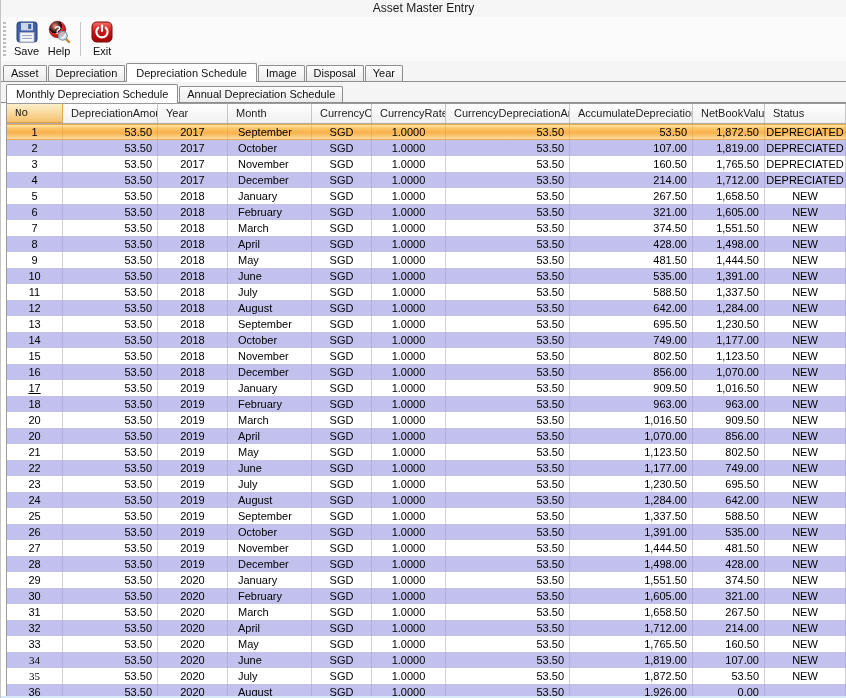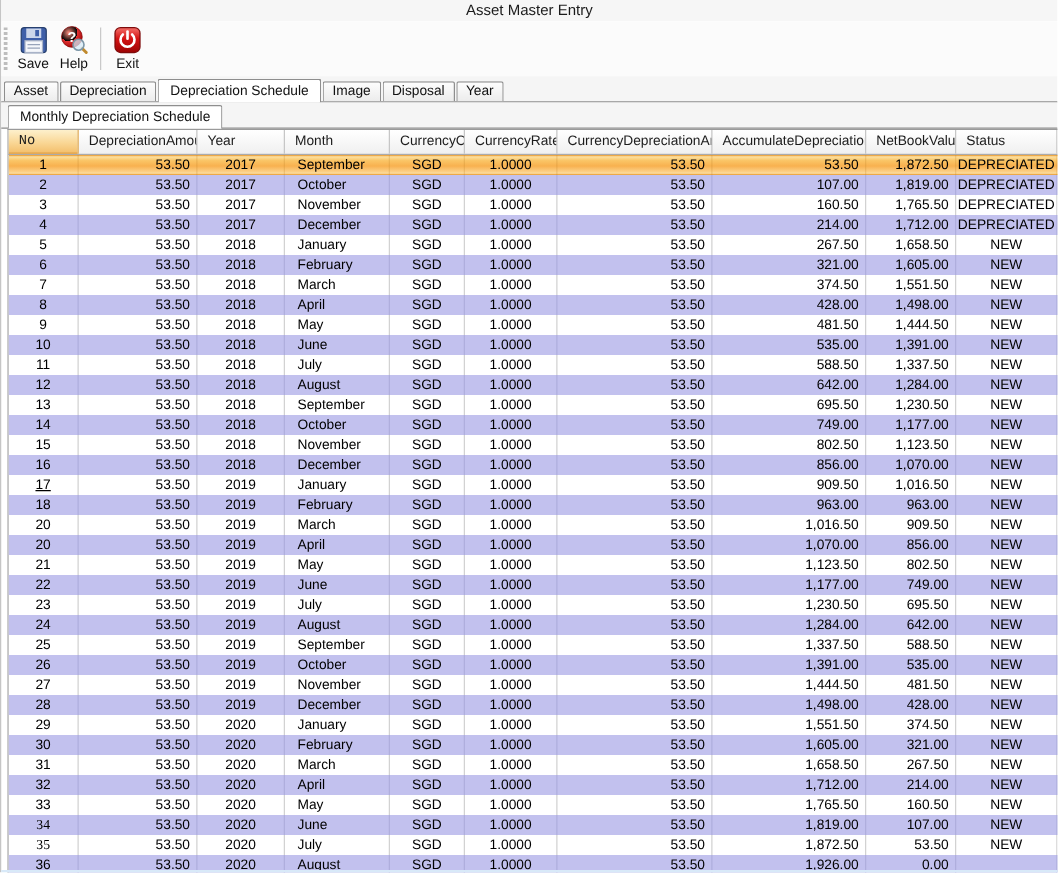--- a/index.html
+++ b/index.html
@@ -134,20 +134,21 @@
     <div class="tab">Asset</div>
     <div class="tab">Depreciation</div>
     <div class="tab active">Depreciation Schedule</div>
     <div class="tab">Image</div>
     <div class="tab">Disposal</div>
     <div class="tab">Year</div>
   </div>
 
   <div class="tabrow sub">
     <div class="tab active">Monthly Depreciation Schedule</div>
+    <div class="tab">Annual Depreciation Schedule</div>
   </div>
 
   <div class="grid">
     <div class="ghead">
         <div class="hcell hsel" style="width: 56px;">No</div>
         <div class="hcell" style="width: 95px;">DepreciationAmount</div>
         <div class="hcell" style="width: 70px;">Year</div>
         <div class="hcell" style="width: 84px;">Month</div>
         <div class="hcell" style="width: 60px;">CurrencyCode</div>
         <div class="hcell" style="width: 74px;">CurrencyRate</div>

